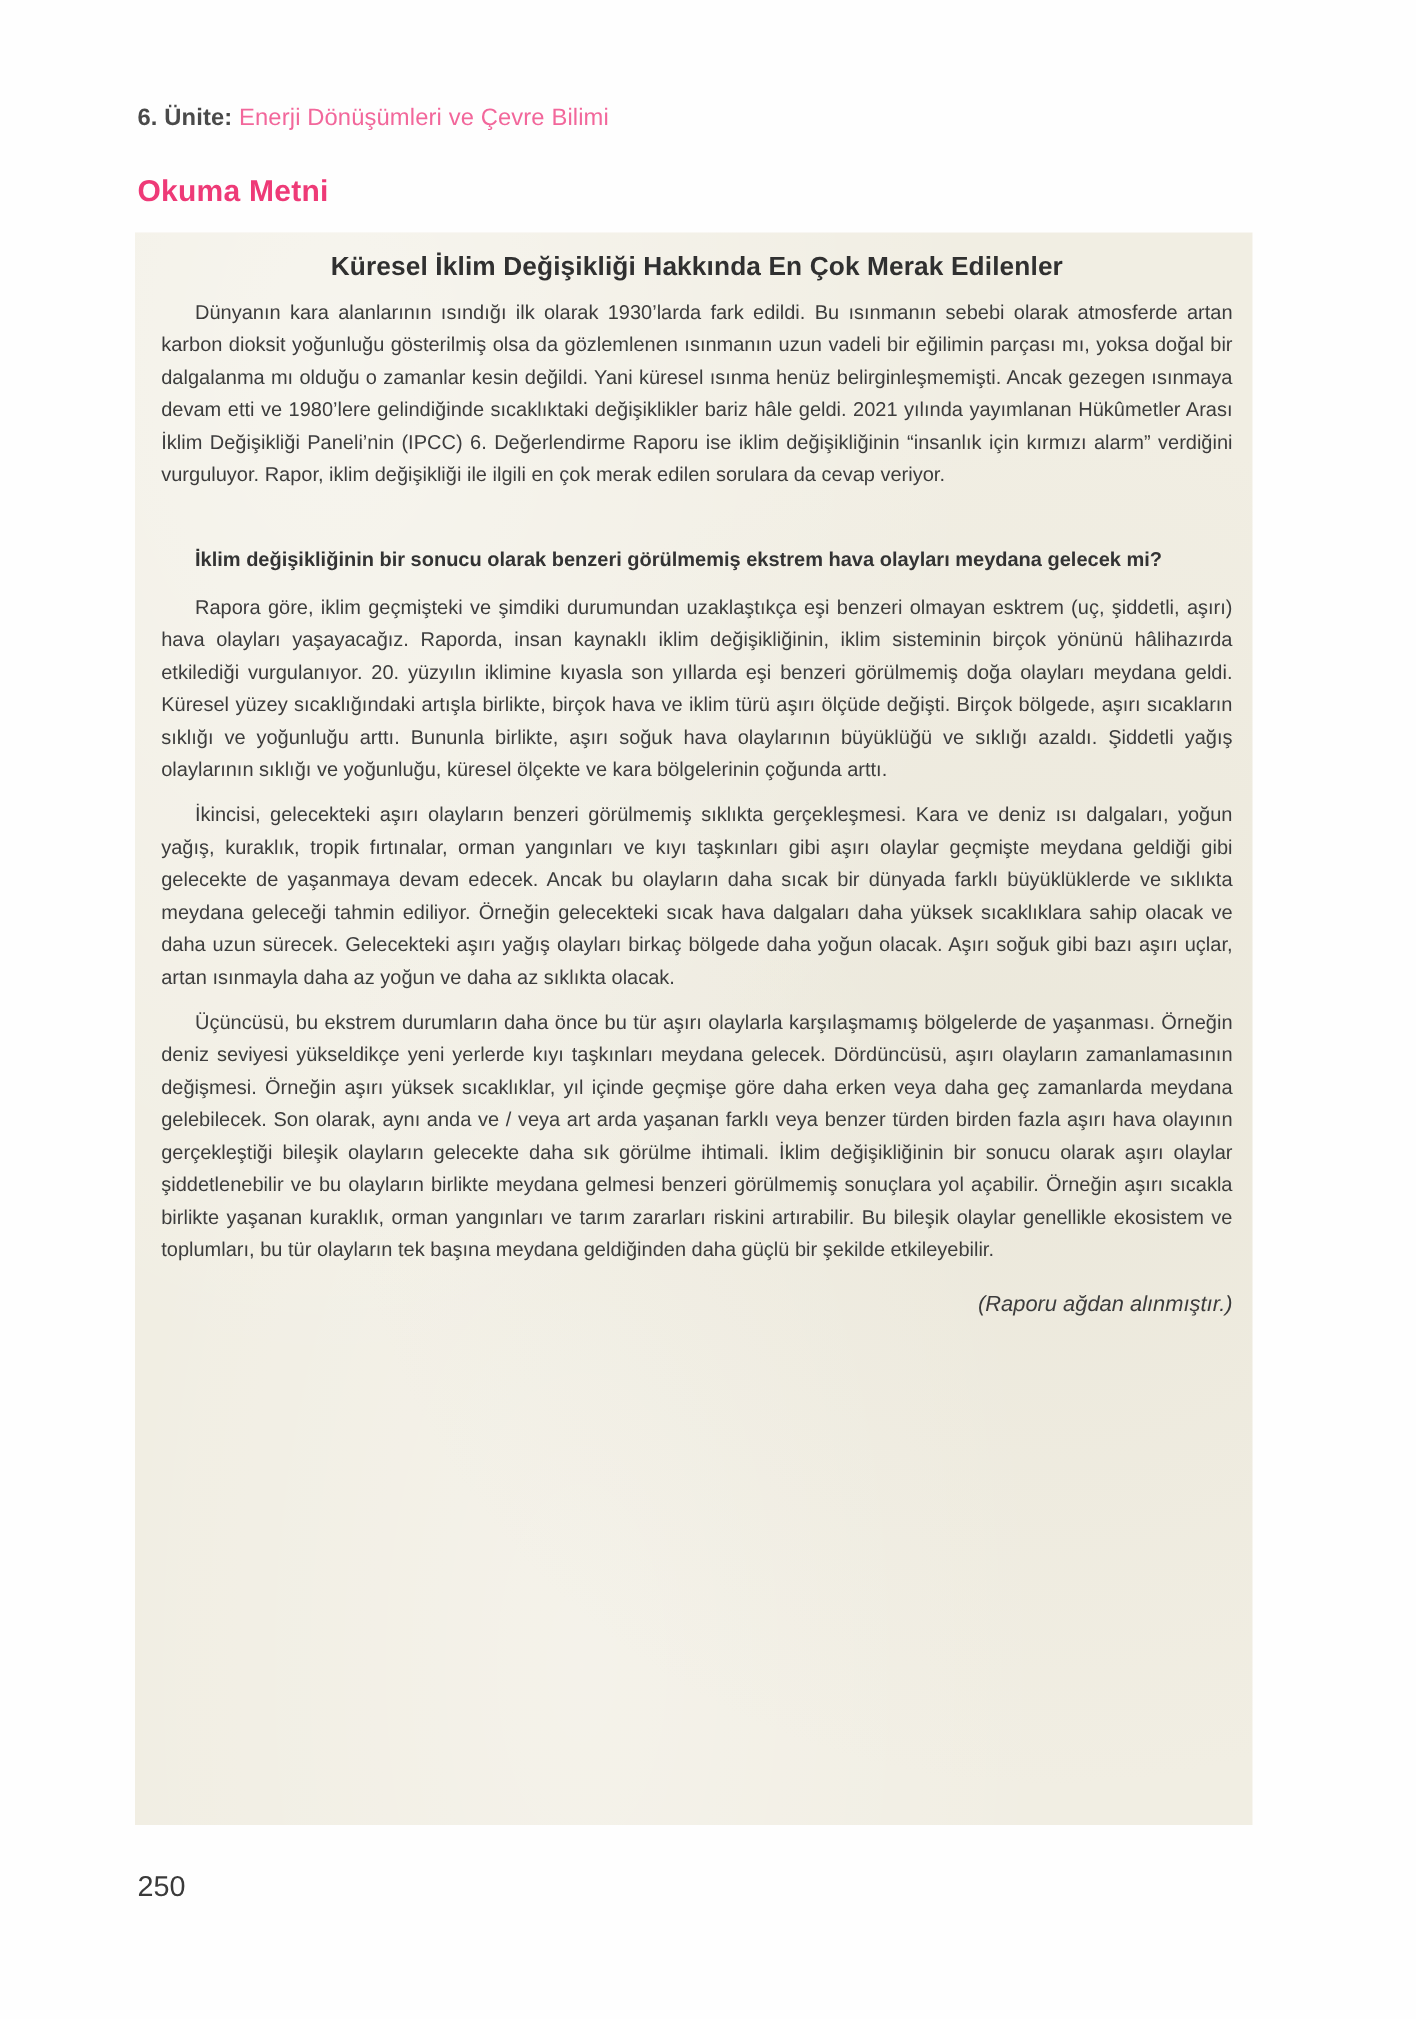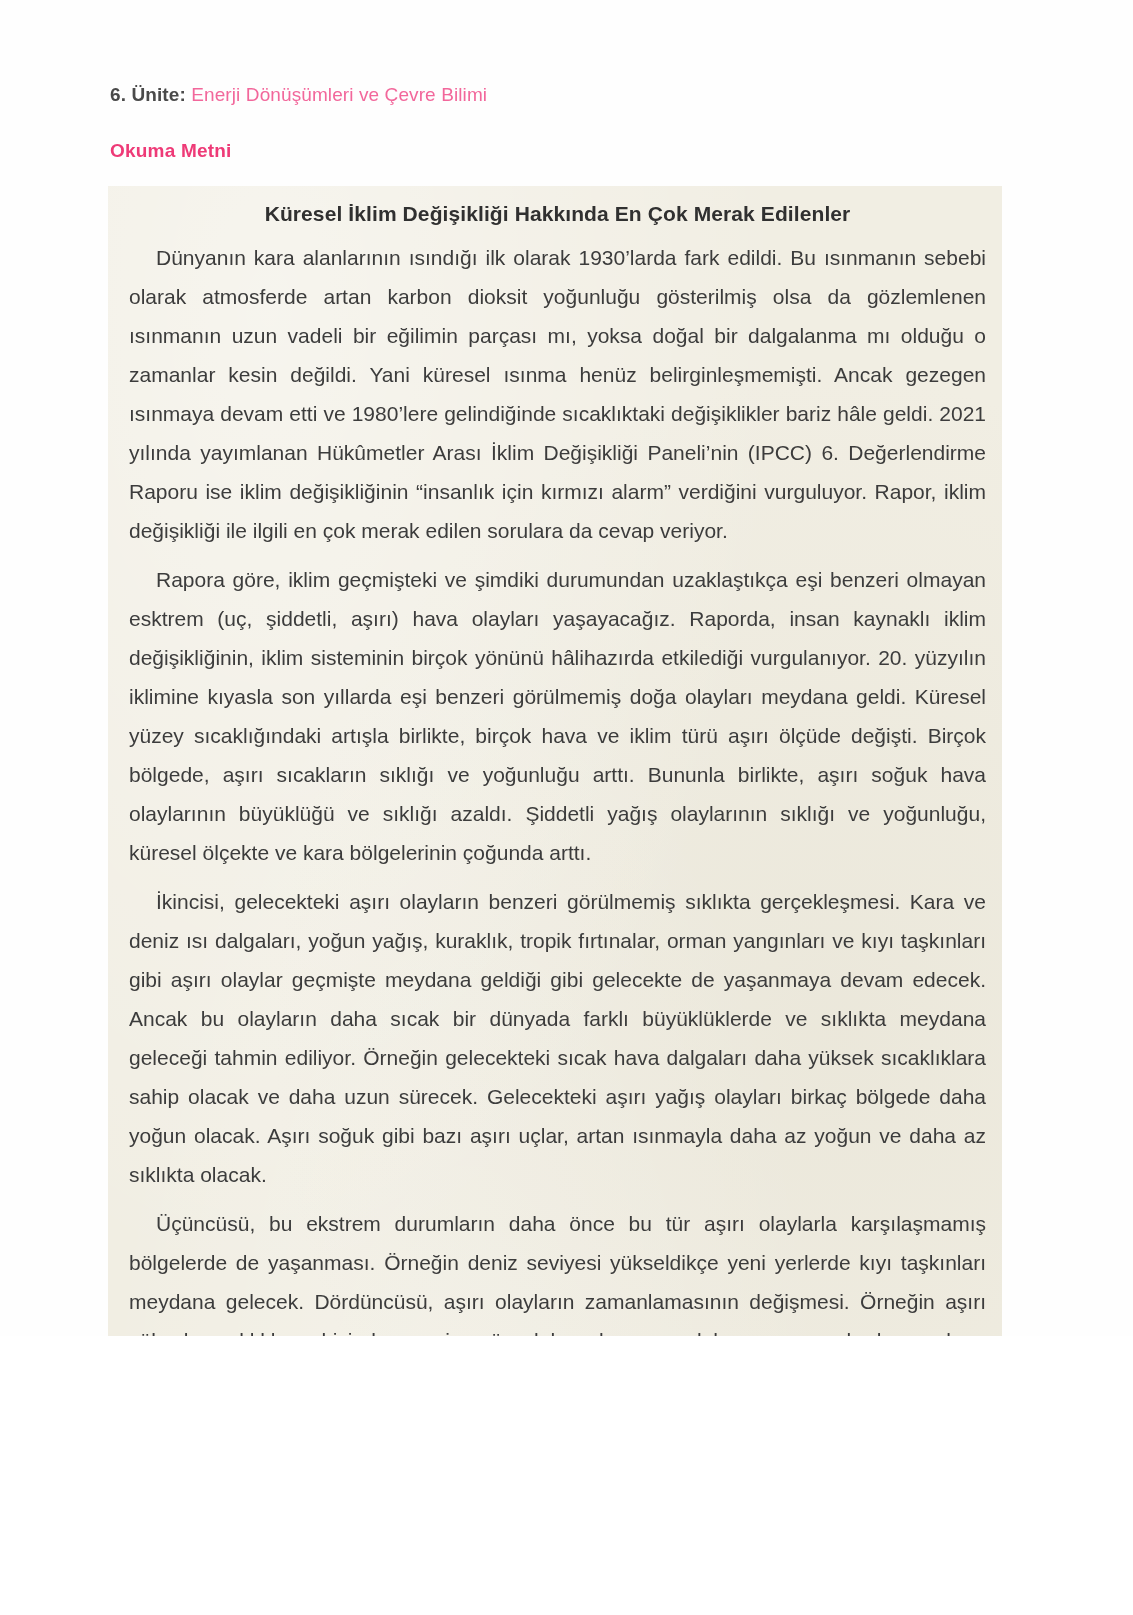--- a/index.html
+++ b/index.html
@@ -4,21 +4,21 @@
 <style>
   * { margin: 0; padding: 0; box-sizing: border-box; }
   html, body {
     width: 1133px;
     background: #ffffff;
     font-family: "Liberation Sans", "DejaVu Sans", sans-serif;
   }
   .page {
     position: relative;
     width: 1133px;
-    height: 1336px;
+    height: 1615px;
     background: #fefefe;
     overflow: hidden;
   }
   .unit-header {
     position: absolute;
     top: 84px;
     left: 110px;
     font-size: 19px;
     letter-spacing: 0.1px;
   }
@@ -27,21 +27,21 @@
     color: #4a4a4a;
   }
   .unit-title {
     color: var(--unit-title-pink, #f2679b);
     font-weight: 500;
   }
   .section-heading {
     position: absolute;
     top: 140px;
     left: 110px;
-    font-size: 19px;
+    font-size: 24px;
     font-weight: bold;
     color: var(--accent-pink, #ee3a77);
     letter-spacing: 0.2px;
   }
   .reading-box {
     position: absolute;
     top: 186px;
     left: 108px;
     width: 894px;
     min-height: 1274px;
@@ -54,22 +54,22 @@
   }
   .reading-title {
     font-size: 21px;
     font-weight: bold;
     color: #303030;
     text-align: center;
     margin-bottom: 12px;
     letter-spacing: 0.1px;
   }
   .para {
-    font-size: 21px;
-    line-height: 39px;
+    font-size: 16px;
+    line-height: 26px;
     color: var(--body-text, #3c3c3c);
     text-align: justify;
     text-indent: 27px;
     margin-bottom: 10px;
   }
   .para.question {
     font-weight: bold;
     margin-top: 42px;
     margin-bottom: 12px;
     color: #333333;
@@ -100,20 +100,21 @@
     <span class="unit-title">Enerji Dönüşümleri ve Çevre Bilimi</span>
   </header>
 
   <h2 class="section-heading">Okuma Metni</h2>
 
   <section class="reading-box">
     <h3 class="reading-title">Küresel İklim Değişikliği Hakkında En Çok Merak Edilenler</h3>
 
     <p class="para">Dünyanın kara alanlarının ısındığı ilk olarak 1930’larda fark edildi. Bu ısınmanın sebebi olarak atmosferde artan karbon dioksit yoğunluğu gösterilmiş olsa da gözlemlenen ısınmanın uzun vadeli bir eğilimin parçası mı, yoksa doğal bir dalgalanma mı olduğu o zamanlar kesin değildi. Yani küresel ısınma henüz belirginleşmemişti. Ancak gezegen ısınmaya devam etti ve 1980’lere gelindiğinde sıcaklıktaki değişiklikler bariz hâle geldi. 2021 yılında yayımlanan Hükûmetler Arası İklim Değişikliği Paneli’nin (IPCC) 6. Değerlendirme Raporu ise iklim değişikliğinin “insanlık için kırmızı alarm” verdiğini vurguluyor. Rapor, iklim değişikliği ile ilgili en çok merak edilen sorulara da cevap veriyor.</p>
 
+    <p class="para question">İklim değişikliğinin bir sonucu olarak benzeri görülmemiş ekstrem hava olayları meydana gelecek mi?</p>
 
     <p class="para">Rapora göre, iklim geçmişteki ve şimdiki durumundan uzaklaştıkça eşi benzeri olmayan esktrem (uç, şiddetli, aşırı) hava olayları yaşayacağız. Raporda, insan kaynaklı iklim değişikliğinin, iklim sisteminin birçok yönünü hâlihazırda etkilediği vurgulanıyor. 20. yüzyılın iklimine kıyasla son yıllarda eşi benzeri görülmemiş doğa olayları meydana geldi. Küresel yüzey sıcaklığındaki artışla birlikte, birçok hava ve iklim türü aşırı ölçüde değişti. Birçok bölgede, aşırı sıcakların sıklığı ve yoğunluğu arttı. Bununla birlikte, aşırı soğuk hava olaylarının büyüklüğü ve sıklığı azaldı. Şiddetli yağış olaylarının sıklığı ve yoğunluğu, küresel ölçekte ve kara bölgelerinin çoğunda arttı.</p>
     <p class="para">İkincisi, gelecekteki aşırı olayların benzeri görülmemiş sıklıkta gerçekleşmesi. Kara ve deniz ısı dalgaları, yoğun yağış, kuraklık, tropik fırtınalar, orman yangınları ve kıyı taşkınları gibi aşırı olaylar geçmişte meydana geldiği gibi gelecekte de yaşanmaya devam edecek. Ancak bu olayların daha sıcak bir dünyada farklı büyüklüklerde ve sıklıkta meydana geleceği tahmin ediliyor. Örneğin gelecekteki sıcak hava dalgaları daha yüksek sıcaklıklara sahip olacak ve daha uzun sürecek. Gelecekteki aşırı yağış olayları birkaç bölgede daha yoğun olacak. Aşırı soğuk gibi bazı aşırı uçlar, artan ısınmayla daha az yoğun ve daha az sıklıkta olacak.</p>
     <p class="para">Üçüncüsü, bu ekstrem durumların daha önce bu tür aşırı olaylarla karşılaşmamış bölgelerde de yaşanması. Örneğin deniz seviyesi yükseldikçe yeni yerlerde kıyı taşkınları meydana gelecek. Dördüncüsü, aşırı olayların zamanlamasının değişmesi. Örneğin aşırı yüksek sıcaklıklar, yıl içinde geçmişe göre daha erken veya daha geç zamanlarda meydana gelebilecek. Son olarak, aynı anda ve / veya art arda yaşanan farklı veya benzer türden birden fazla aşırı hava olayının gerçekleştiği bileşik olayların gelecekte daha sık görülme ihtimali. İklim değişikliğinin bir sonucu olarak aşırı olaylar şiddetlenebilir ve bu olayların birlikte meydana gelmesi benzeri görülmemiş sonuçlara yol açabilir. Örneğin aşırı sıcakla birlikte yaşanan kuraklık, orman yangınları ve tarım zararları riskini artırabilir. Bu bileşik olaylar genellikle ekosistem ve toplumları, bu tür olayların tek başına meydana geldiğinden daha güçlü bir şekilde etkileyebilir.</p>
 
     <p class="attribution">(Raporu ağdan alınmıştır.)</p>
   </section>
 
   <div class="page-number">250</div>
 

